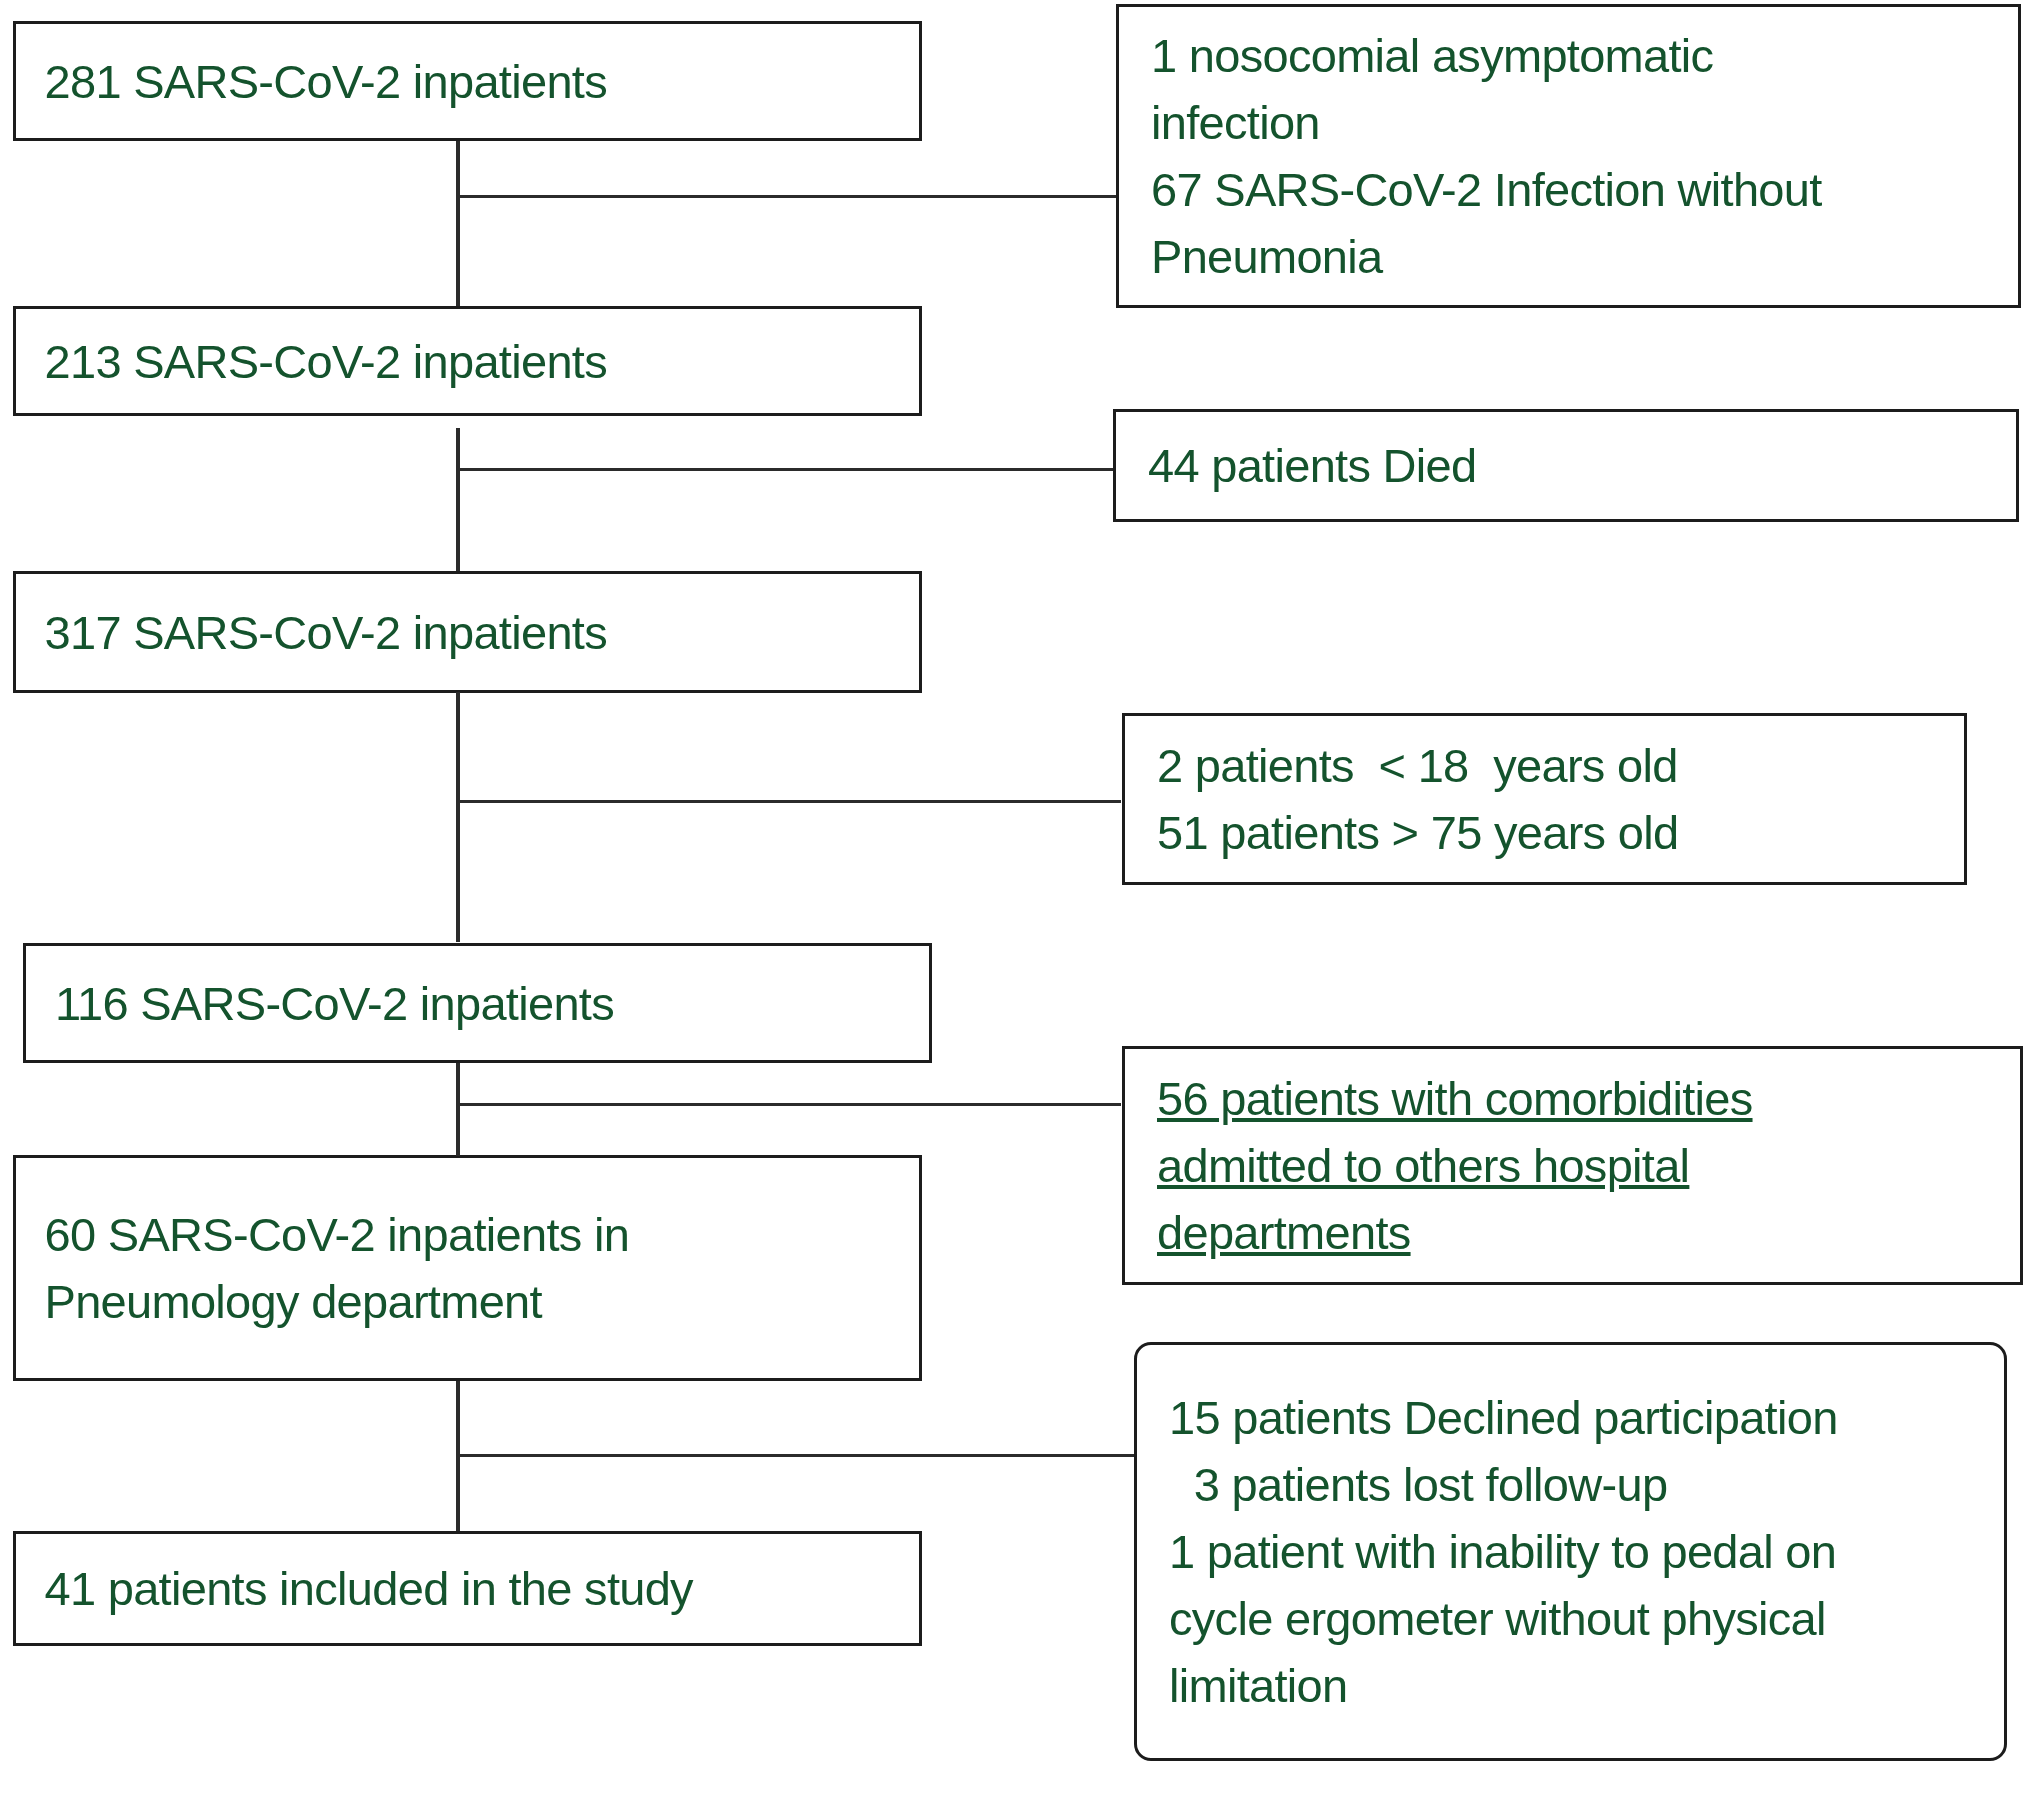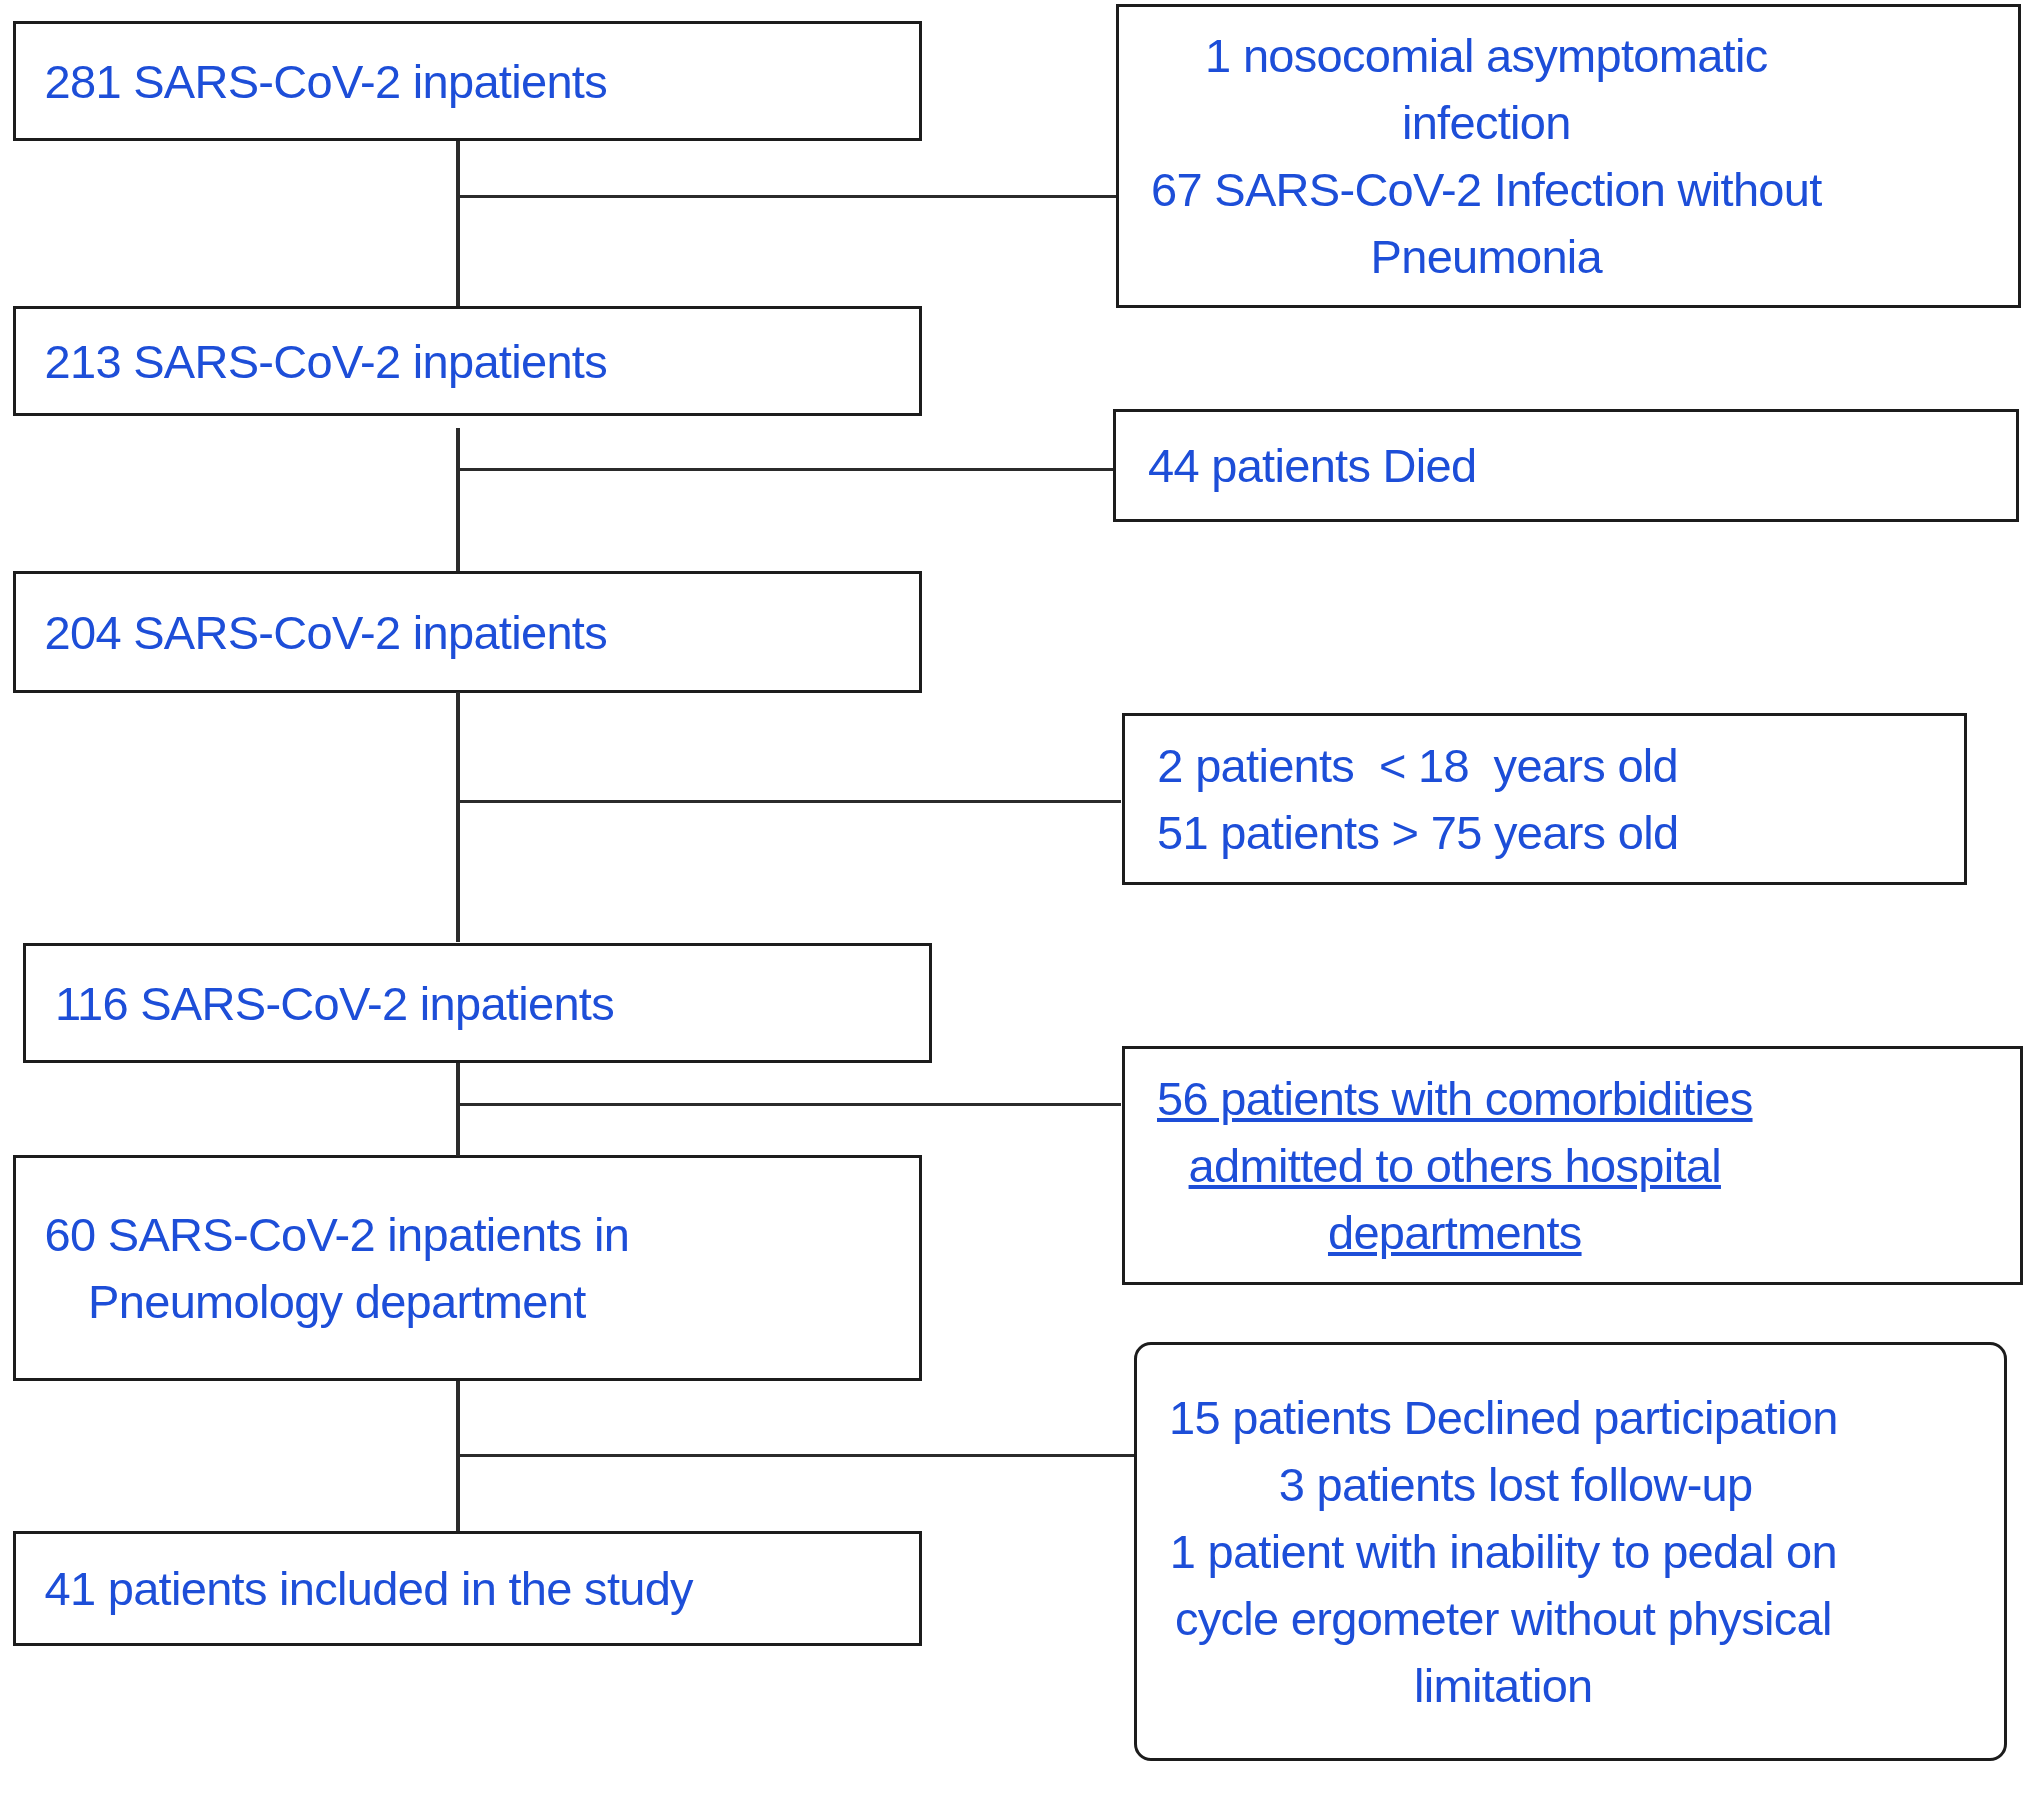--- a/index.html
+++ b/index.html
@@ -10,27 +10,26 @@
     background: #ffffff;
     font-family: "Liberation Sans", sans-serif;
   }
   .box {
     position: absolute;
     box-sizing: border-box;
     border: 3.5px solid #1c1c1c;
     background: #ffffff;
     display: flex;
     align-items: center;
-    color: #1d4ed8;
+    color: #14532d;
     font-size: 47px;
     line-height: 67px;
     letter-spacing: -0.7px;
     white-space: pre;
     overflow: visible;
-    text-align: center;
   }
   .left-box  { padding-left: 29px; }
   .right-box { padding-left: 32px; }
   .vline {
     position: absolute;
     width: 3.5px;
     background: #2b2b2b;
   }
   .hline {
     position: absolute;
@@ -40,21 +39,21 @@
 </style>
 </head>
 <body>
 
 <div id="canvas">
 
   <div class="box left-box" style="left:12.5px;  top:21px;   width:909px; height:120px;">281 SARS-CoV-2 inpatients</div>
 
   <div class="box left-box" style="left:12.5px;  top:306px;  width:909px; height:110px;">213 SARS-CoV-2 inpatients</div>
 
-  <div class="box left-box" style="left:12.5px;  top:571px;  width:909px; height:122px;">204 SARS-CoV-2 inpatients</div>
+  <div class="box left-box" style="left:12.5px;  top:571px;  width:909px; height:122px;">317 SARS-CoV-2 inpatients</div>
 
   <div class="box left-box" style="left:23px;  top:943px; width:909px; height:120px;">116 SARS-CoV-2 inpatients</div>
 
   <div class="box left-box" style="left:12.5px;  top:1155px; width:909px; height:226px;">60 SARS-CoV-2 inpatients in
 Pneumology department</div>
 
   <div class="box left-box" style="left:12.5px;  top:1531px; width:909px; height:115px;">41 patients included in the study</div>
 
   <div class="box right-box" style="left:1116px; top:3.5px;    width:905px; height:304px;">1 nosocomial asymptomatic
 infection

